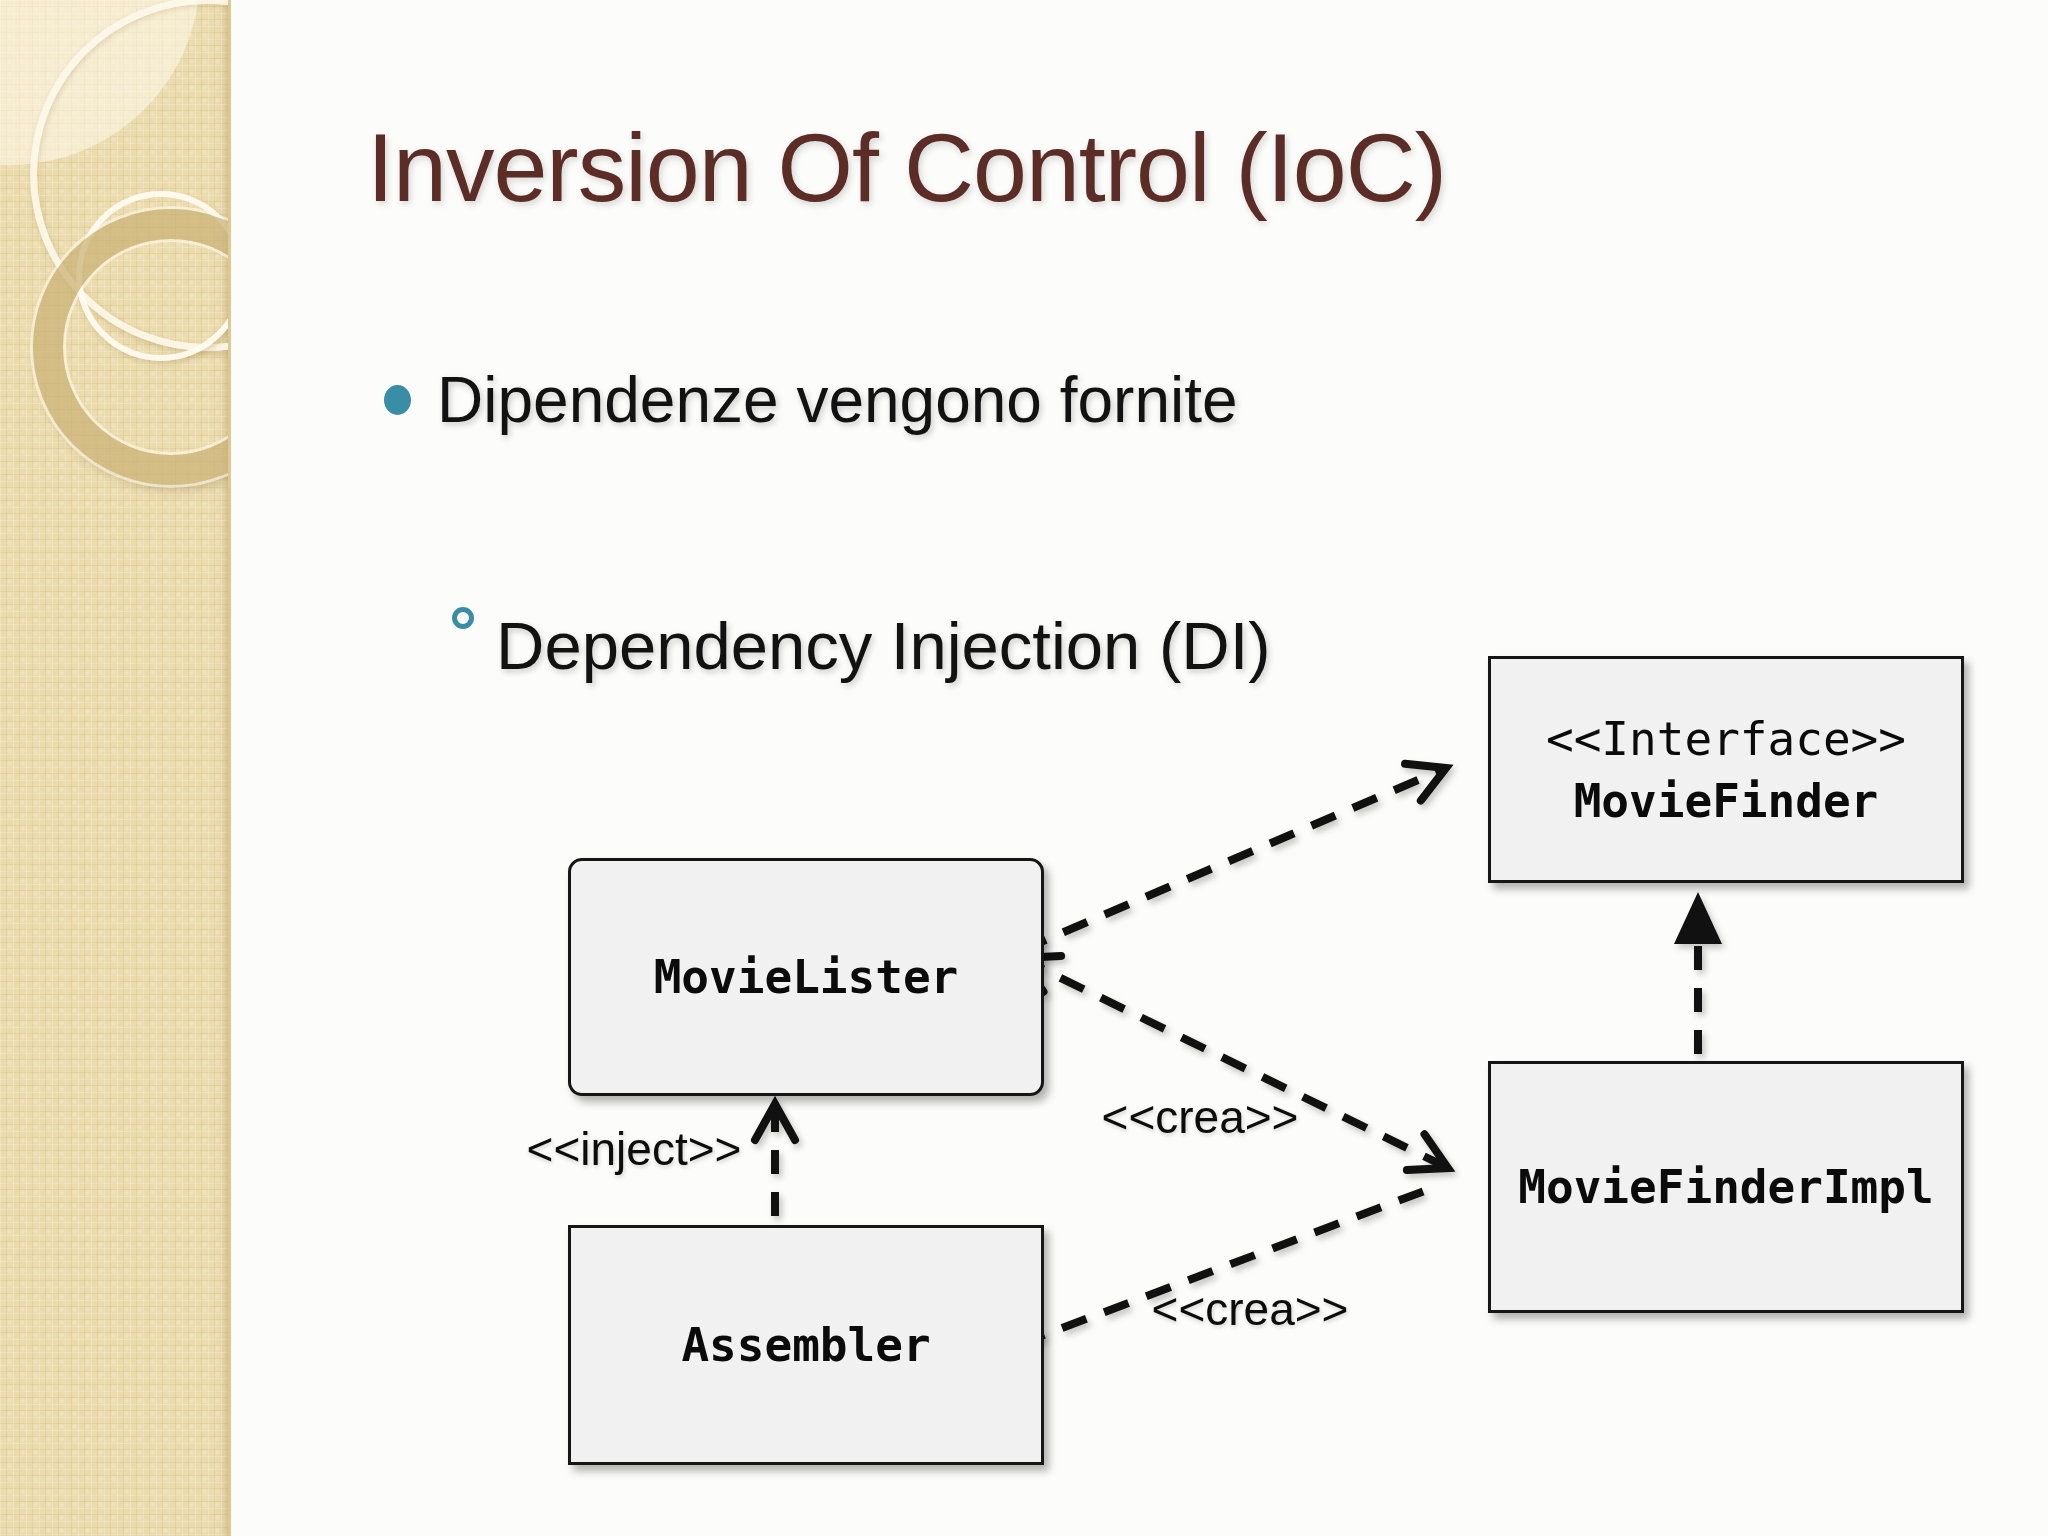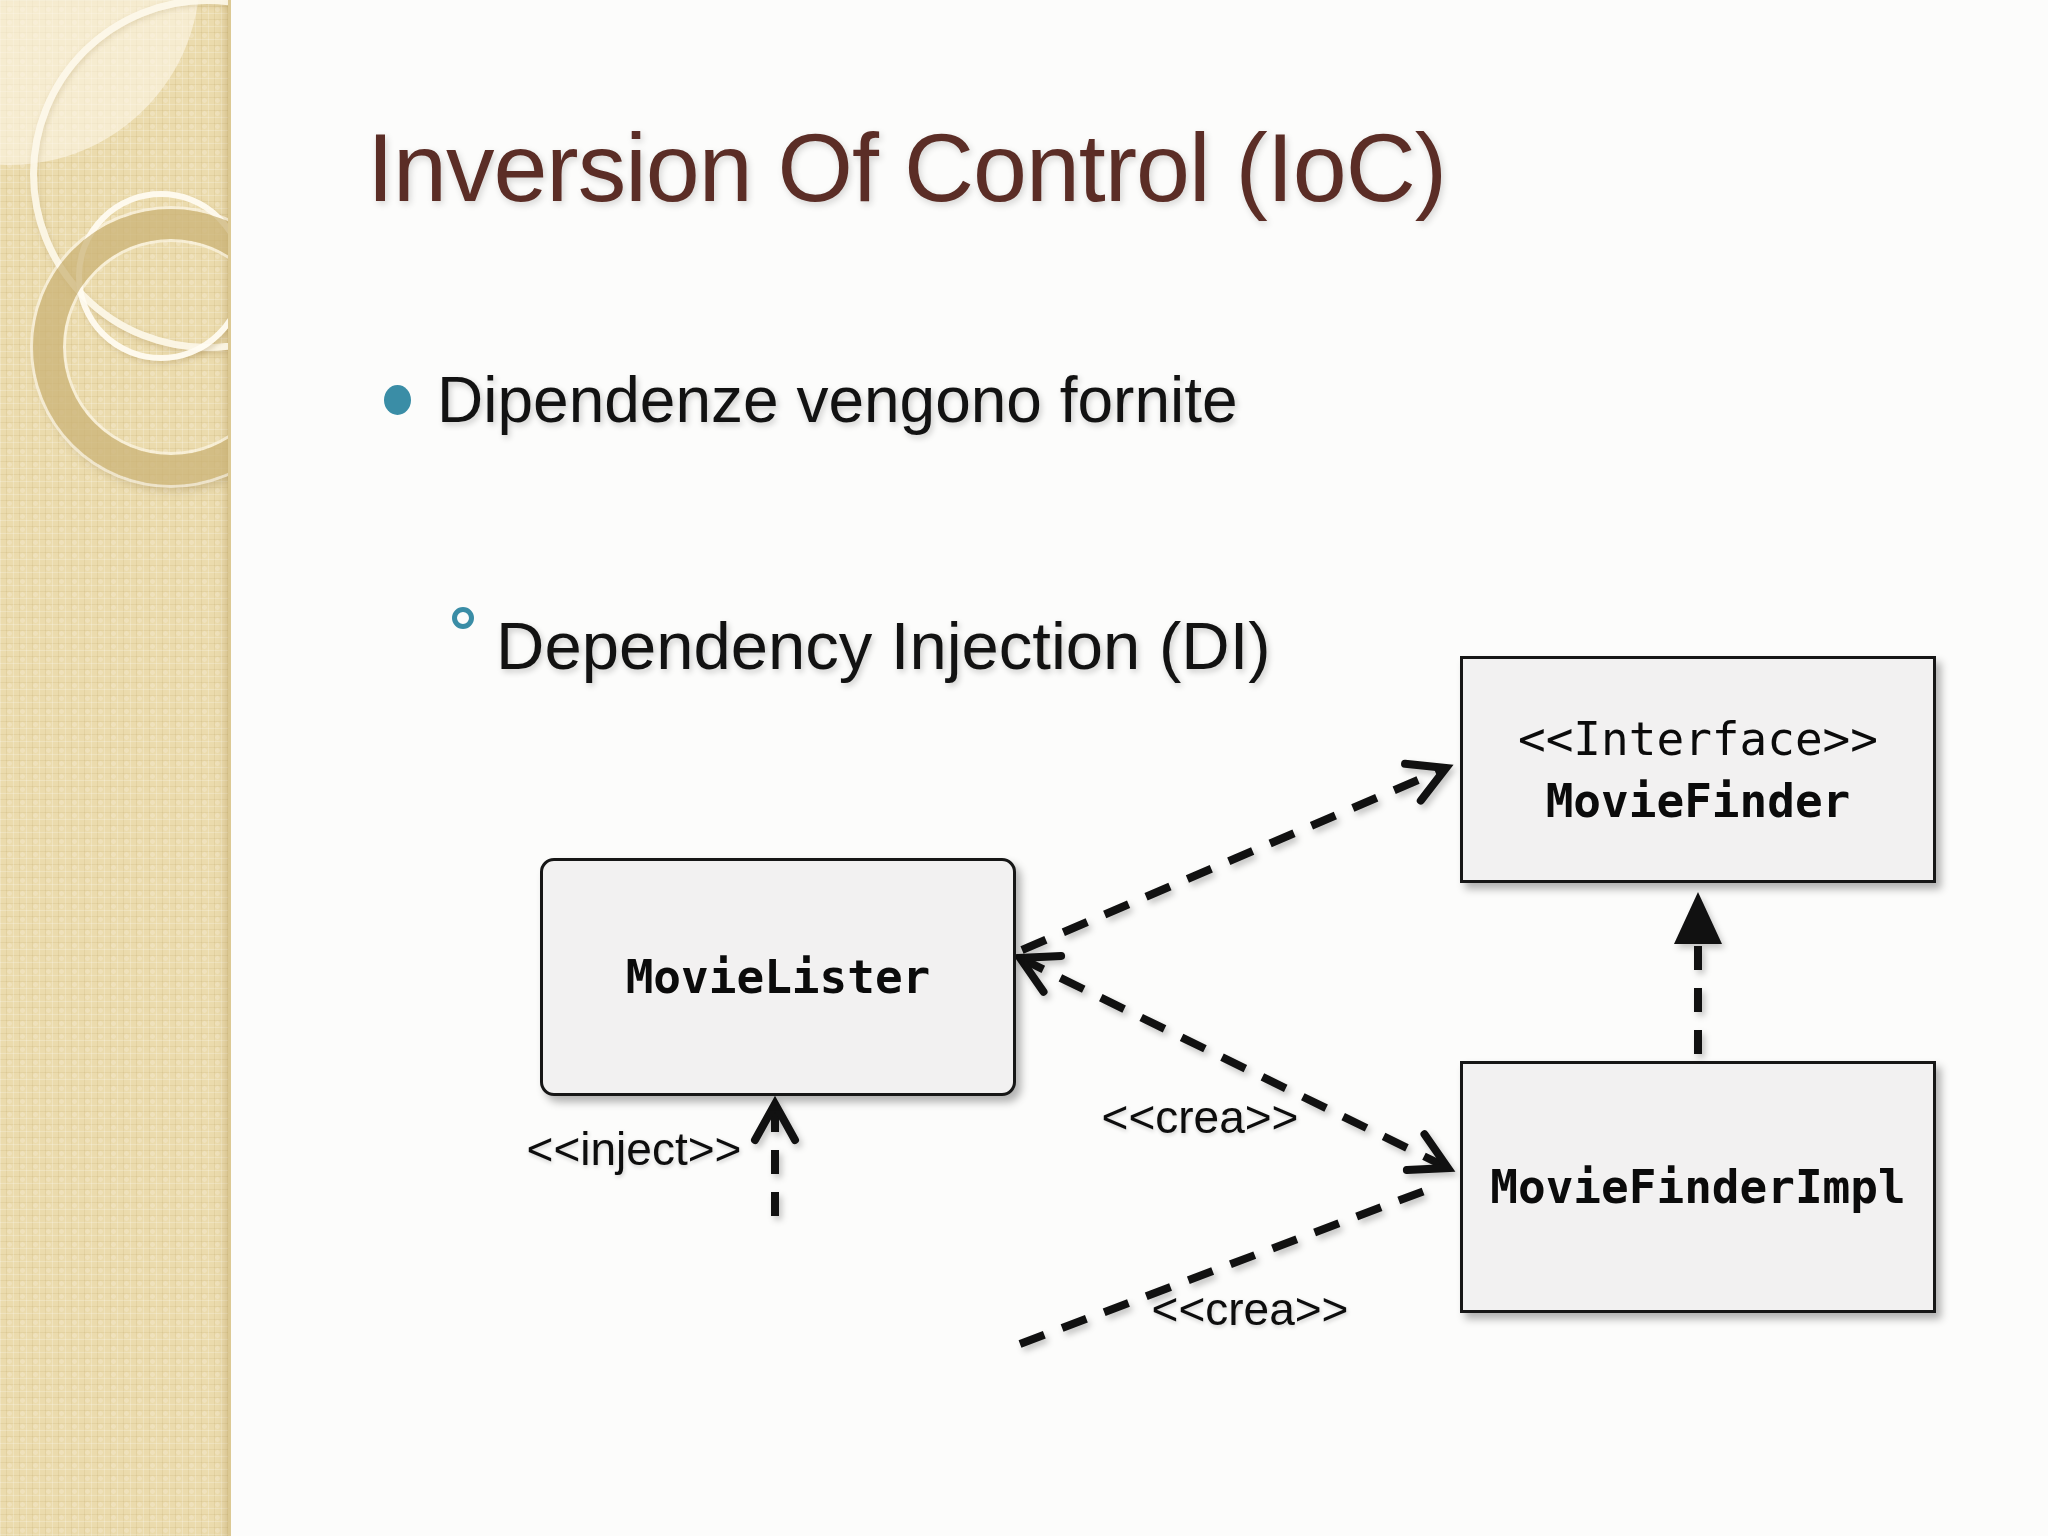--- a/index.html
+++ b/index.html
@@ -78,21 +78,21 @@
 
   
   .edges{position:absolute;left:0;top:0;width:2048px;height:1536px;
     filter:drop-shadow(3px 4px 3px rgba(0,0,0,.22));}
   .node{
     position:absolute;box-sizing:border-box;
     background:#f2f1f1;border:3px solid #161616;
     box-shadow:5px 6px 8px rgba(0,0,0,.30);
     display:flex;align-items:center;justify-content:center;
     font-family:"DejaVu Sans Mono", monospace;font-weight:bold;
-    font-size:46px;color:#0b0b0b;white-space:nowrap;
+    font-size:46px;color:#0b0b0b;white-space:nowrap;margin-left:28px;
   }
   .node-movielister{left:540px;top:858px;width:476px;height:238px;border-radius:14px;}
   .node-assembler{left:540px;top:1225px;width:476px;height:240px;}
   .node-moviefinder{left:1460px;top:656px;width:476px;height:227px;flex-direction:column;gap:8px;}
   .node-moviefinderimpl{left:1460px;top:1061px;width:476px;height:252px;}
   .node-moviefinder .stereo{font-weight:normal;}
   .edge-label{
     position:absolute;width:320px;text-align:center;
     font-size:46px;color:#0d0d0d;white-space:nowrap;
     text-shadow:1px 2px 4px rgba(0,0,0,.18);
@@ -141,20 +141,23 @@
     <line x1="1020" y1="1344" x2="1440" y2="1185" stroke="#111" stroke-width="8" stroke-dasharray="26 19"></line>
 
     <line x1="775" y1="1216" x2="775" y2="1104" stroke="#111" stroke-width="8" stroke-dasharray="24 18" marker-end="url(#stick)"></line>
 
     <line x1="1698" y1="1054" x2="1698" y2="892" stroke="#111" stroke-width="8" stroke-dasharray="24 18" marker-end="url(#tri)"></line>
   </svg>
 
   <div class="node node-movielister">
     <span>MovieLister</span>
   </div>
+  <div class="node node-assembler">
+    <span>Assembler</span>
+  </div>
   <div class="node node-moviefinder">
     <span class="stereo">&lt;&lt;Interface&gt;&gt;</span>
     <span>MovieFinder</span>
   </div>
   <div class="node node-moviefinderimpl">
     <span>MovieFinderImpl</span>
   </div>
 
   <div class="edge-label lbl-inject">&lt;&lt;inject&gt;&gt;</div>
   <div class="edge-label lbl-crea-upper">&lt;&lt;crea&gt;&gt;</div>

